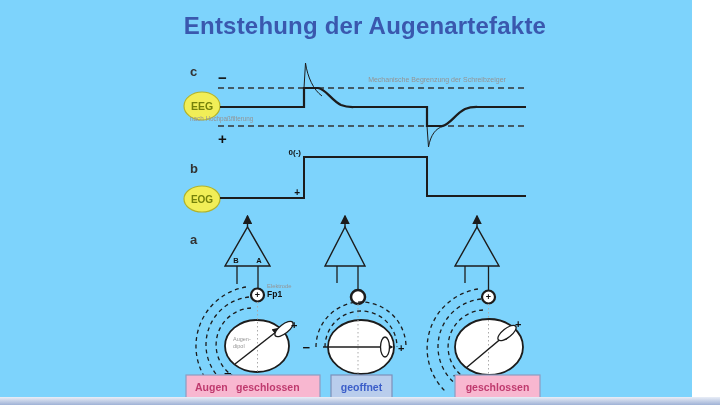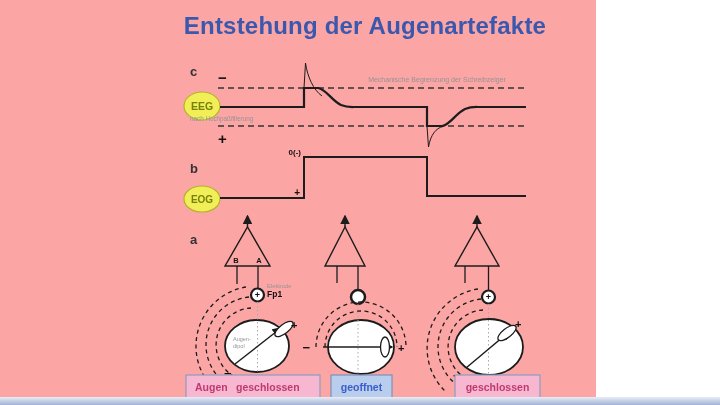--- a/index.html
+++ b/index.html
@@ -1,18 +1,18 @@
 <!DOCTYPE html>
 <html><head>
 <meta charset="utf-8">
 <style>
   html,body{margin:0;padding:0;}
   body{width:720px;height:405px;overflow:hidden;background:#ffffff;
        font-family:"Liberation Sans",sans-serif;}
-  .slide{position:relative;width:596px;height:405px;background:#fca5a5;}
+  .slide{position:relative;width:692px;height:405px;background:#7dd3fc;}
   .title{position:absolute;top:12px;left:0;width:730px;margin:0;
          text-align:center;font-size:24px;font-weight:bold;color:#3a58ae;
          letter-spacing:0.2px;font-family:"Liberation Sans",sans-serif;}
   .figure{position:absolute;left:0;top:0;}
   .figure text{font-family:"Liberation Sans",sans-serif;}
   .bottom-bar{position:absolute;left:0;bottom:0;width:720px;height:8px;
               background:linear-gradient(#e9eef7,#9fb2d6);}
   .ink{stroke:#1c1c1c;fill:none;}
   .graytext{fill:#949494;}
 </style>

